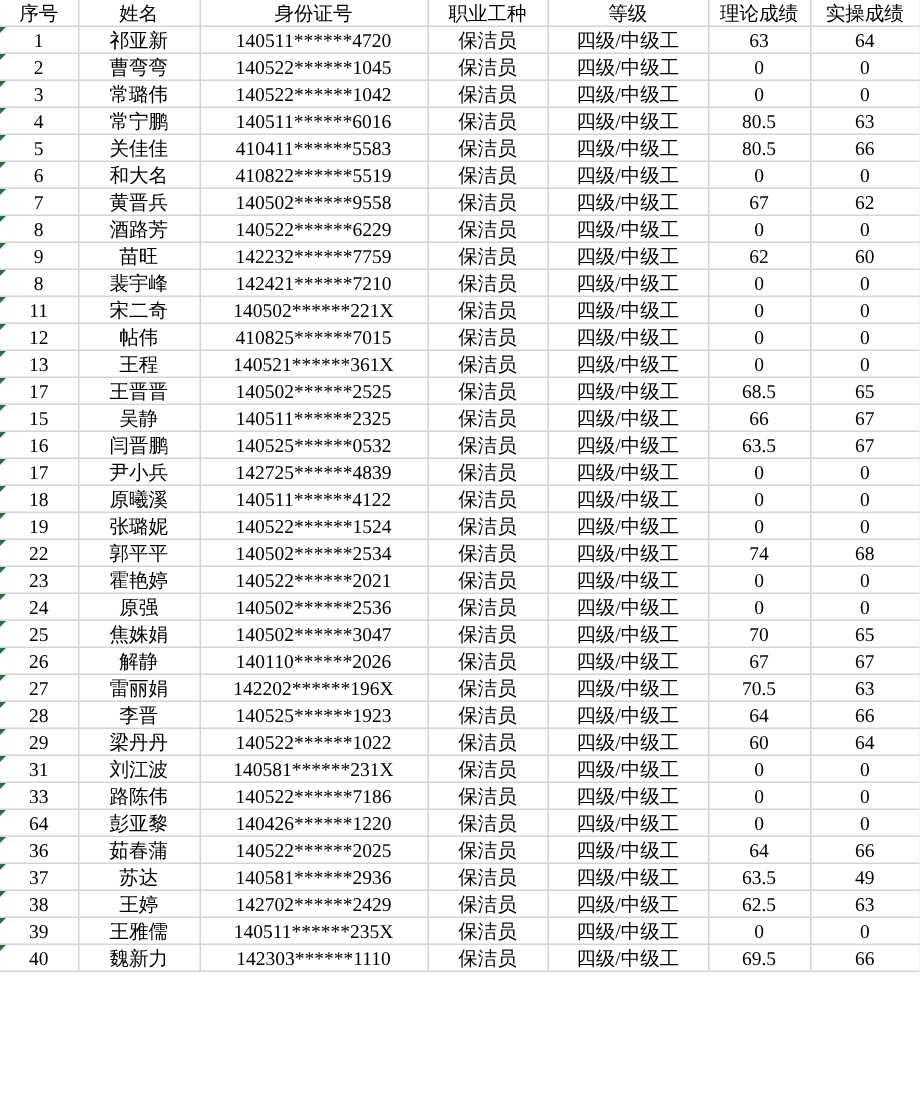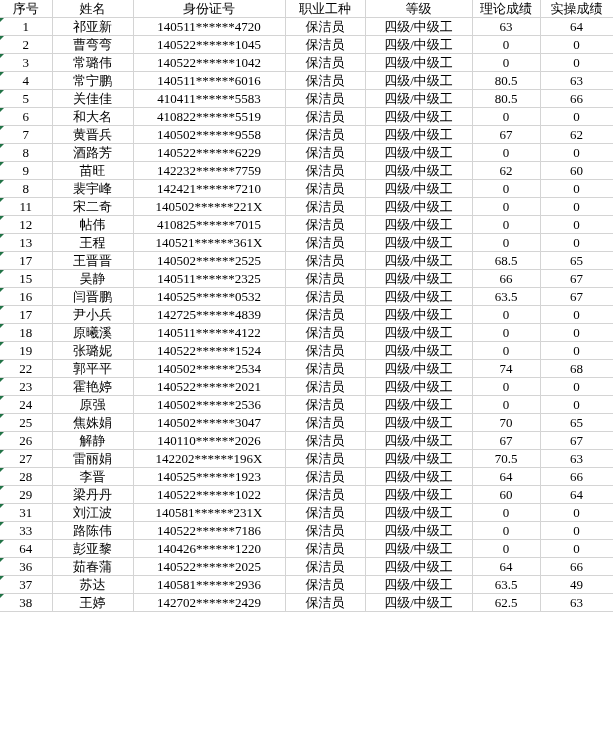--- a/index.html
+++ b/index.html
@@ -849,14 +849,62 @@
     <td>
       <span class="val">四级/中级工</span>
     </td>
     <td>
       <span class="val">62.5</span>
     </td>
     <td>
       <span class="val">63</span>
     </td>
   </tr>
+      <tr>
+    <td>
+      <span class="tri"></span>
+      <span class="val">39</span>
+    </td>
+    <td>
+      <span class="val">王雅儒</span>
+    </td>
+    <td>
+      <span class="val">140511******235X</span>
+    </td>
+    <td>
+      <span class="val">保洁员</span>
+    </td>
+    <td>
+      <span class="val">四级/中级工</span>
+    </td>
+    <td>
+      <span class="val">0</span>
+    </td>
+    <td>
+      <span class="val">0</span>
+    </td>
+  </tr>
+      <tr>
+    <td>
+      <span class="tri"></span>
+      <span class="val">40</span>
+    </td>
+    <td>
+      <span class="val">魏新力</span>
+    </td>
+    <td>
+      <span class="val">142303******1110</span>
+    </td>
+    <td>
+      <span class="val">保洁员</span>
+    </td>
+    <td>
+      <span class="val">四级/中级工</span>
+    </td>
+    <td>
+      <span class="val">69.5</span>
+    </td>
+    <td>
+      <span class="val">66</span>
+    </td>
+  </tr>
     </tbody>
 </table>
 
 </body></html>

